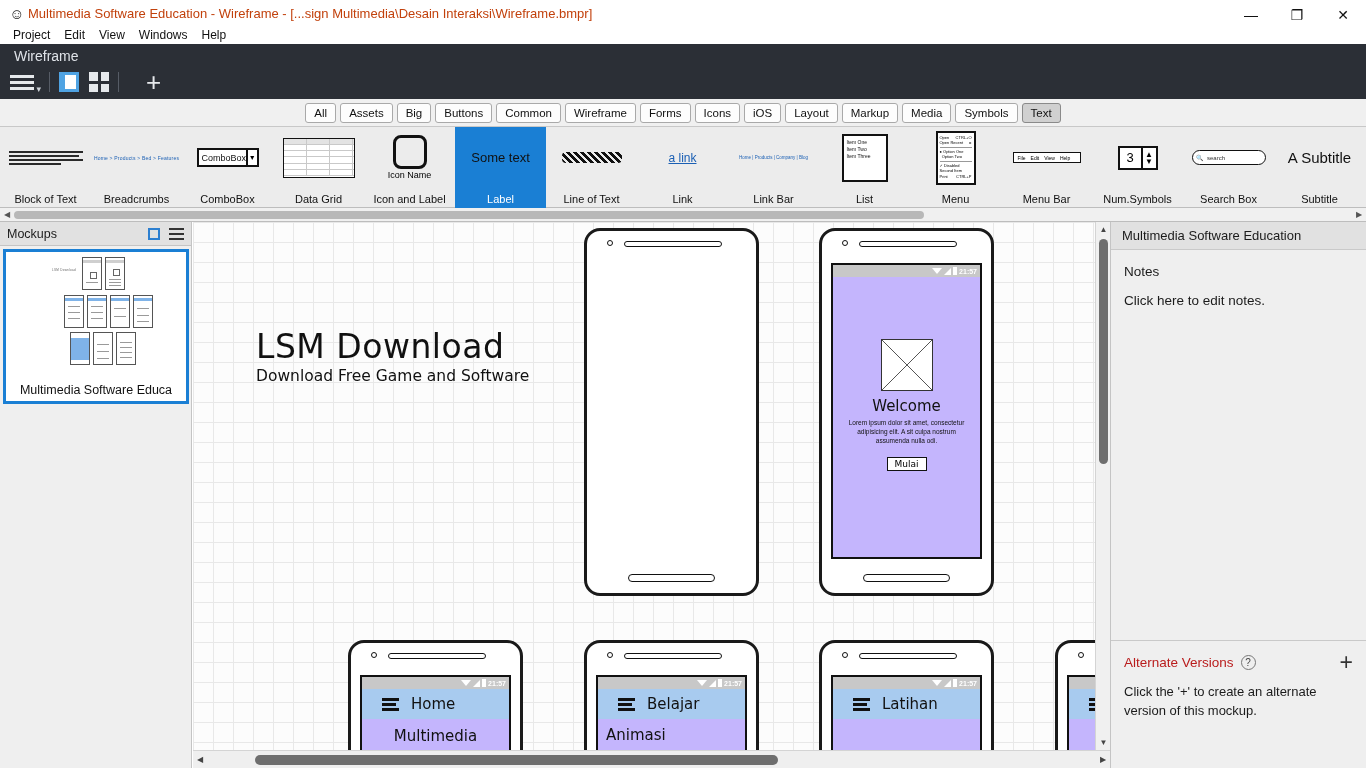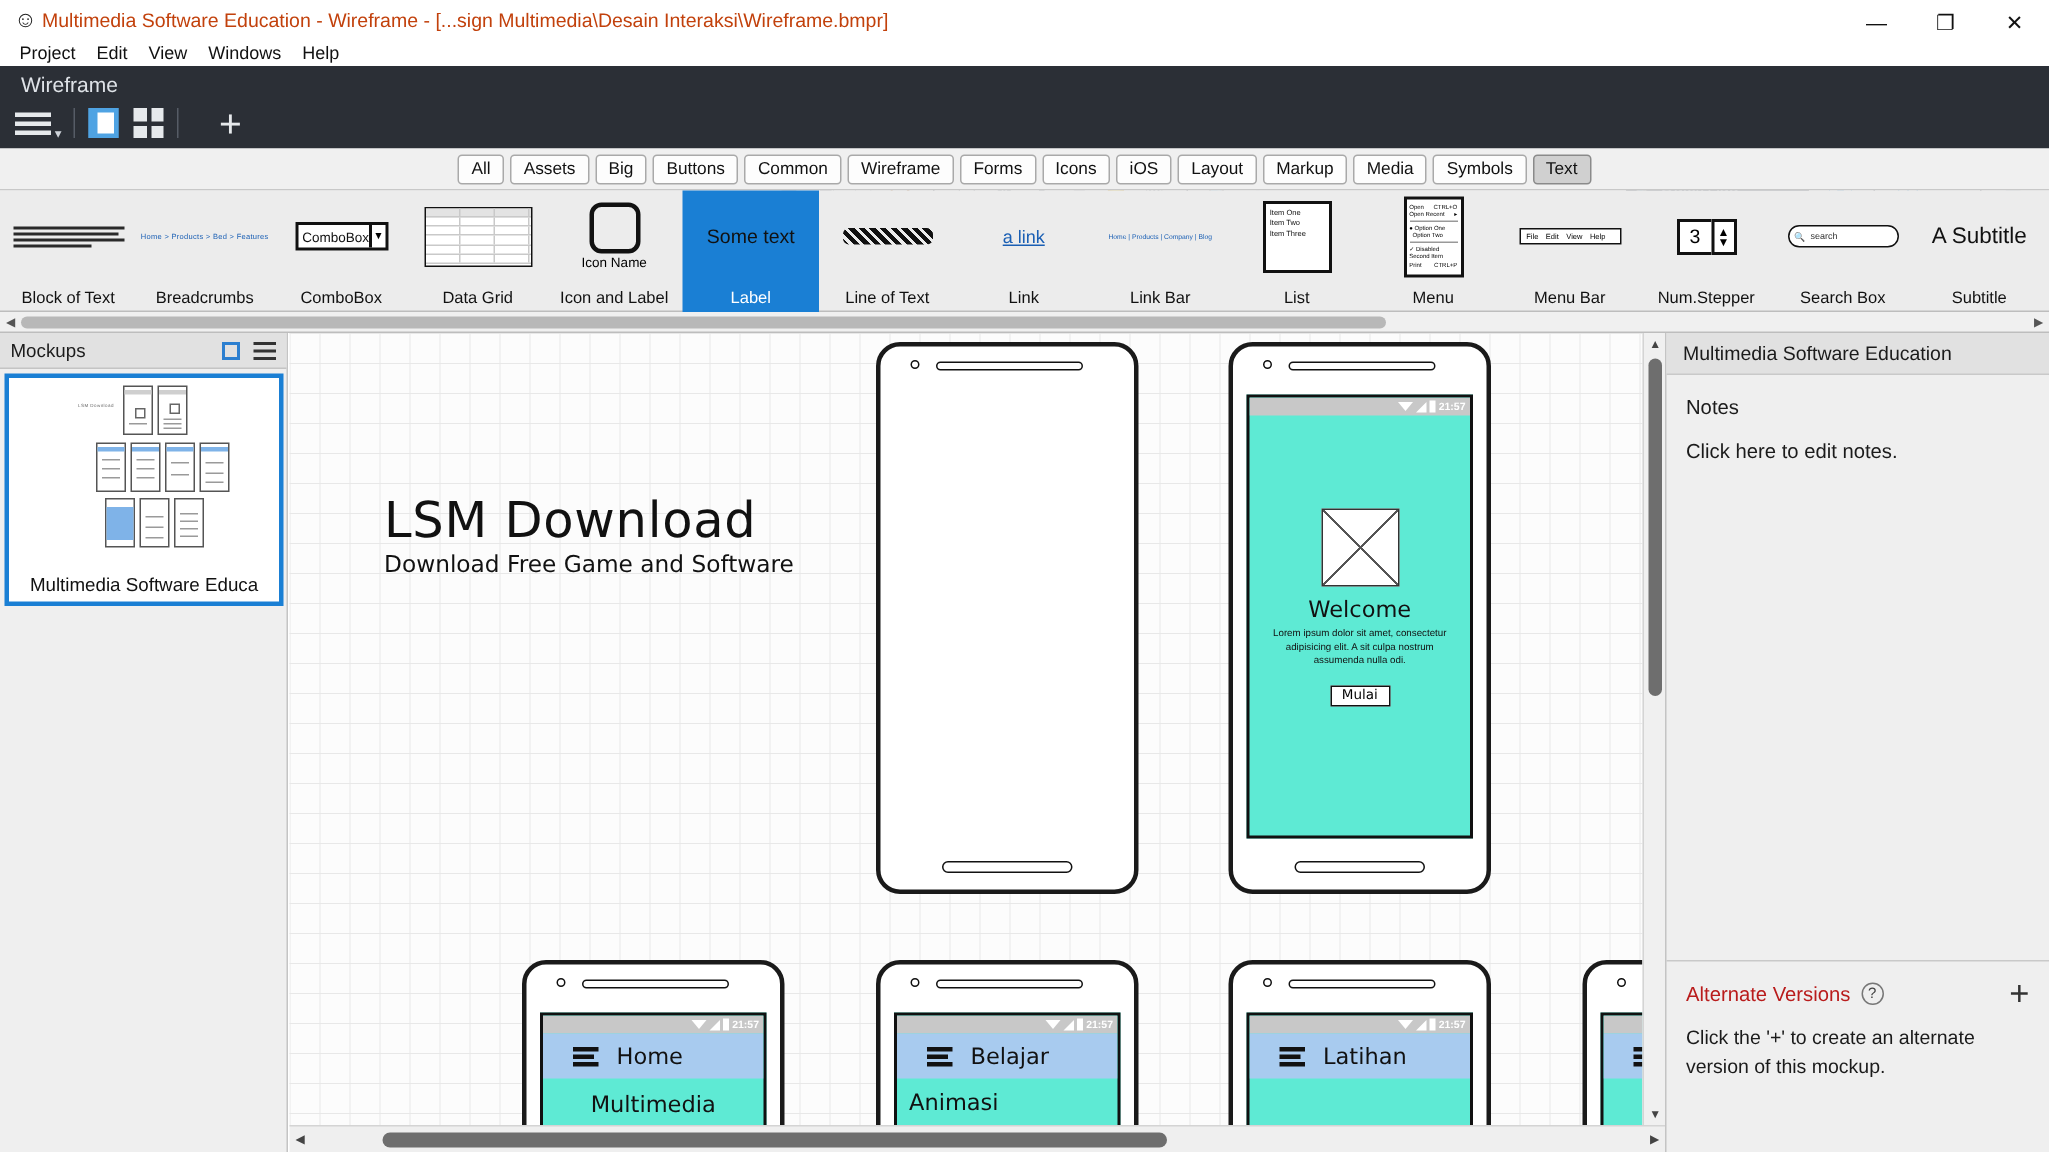--- a/index.html
+++ b/index.html
@@ -170,21 +170,21 @@
   .bigtitle { position:absolute; font-family:"DejaVu Sans", sans-serif; }
   .bigtitle .t1 { font-size:33px; letter-spacing:.5px; color:#111; white-space:nowrap; }
   .bigtitle .t2 { font-size:15.5px; color:#111; white-space:nowrap; margin-top:1px; }
 
   
   .phone { position:absolute; border:3px solid #1a1a1a; border-radius:16px; background:#fff; }
   .phone .cam { position:absolute; left:12%; top:9px; width:6px; height:6px; border:1.5px solid #111; border-radius:50%; }
   .phone .spk { position:absolute; left:22%; right:20%; top:10px; height:6px; border:1.5px solid #111; border-radius:4px; }
   .phone .hbtn { position:absolute; left:24%; right:24%; bottom:11px; height:8px; border:1.5px solid #111; border-radius:5px; }
   .phone .screen { position:absolute; left:9px; right:9px; top:32px; bottom:34px;
-      border:2.5px solid #111; background:#5eead4; overflow:hidden; }
+      border:2.5px solid #111; background:#c4b5fd; overflow:hidden; }
   .statusbar { height:12px; background:#c8c8c8; display:flex; align-items:center;
       justify-content:flex-end; padding-right:3px; gap:2px; }
   .statusbar .clock { font-size:7px; color:#fff; font-weight:bold; }
   .statusbar .s-wifi { width:0;height:0;border-left:5px solid transparent;border-right:5px solid transparent;border-top:6px solid #fff; }
   .statusbar .s-sig { width:0;height:0;border-left:7px solid transparent;border-bottom:7px solid #fff; }
   .statusbar .s-bat { width:4px;height:8px;background:#fff; }
   .xbox { border:1px solid #333; position:relative; background:#fff; }
   .xbox::before,.xbox::after { content:""; position:absolute; left:0; top:0; width:100%; height:100%; }
   .xbox::before { background:linear-gradient(to bottom right, transparent calc(50% - .7px), #555 calc(50% - .7px), #555 calc(50% + .7px), transparent calc(50% + .7px)); }
   .xbox::after  { background:linear-gradient(to bottom left,  transparent calc(50% - .7px), #555 calc(50% - .7px), #555 calc(50% + .7px), transparent calc(50% + .7px)); }
@@ -472,21 +472,21 @@
     <div class="pitem">
       <div class="pprev">
         <div class="w-stepper">
           <div class="val">3</div>
           <div class="arr">
               <span>▲</span>
               <span>▼</span>
             </div>
         </div>
       </div>
-      <div class="plabel">Num.Stepper</div>
+      <div class="plabel">Num.Symbols</div>
     </div>
 
     <div class="pitem">
       <div class="pprev">
         <div class="w-search">
             <span>🔍</span>
             <span>search</span>
           </div>
       </div>
       <div class="plabel">Search Box</div>

